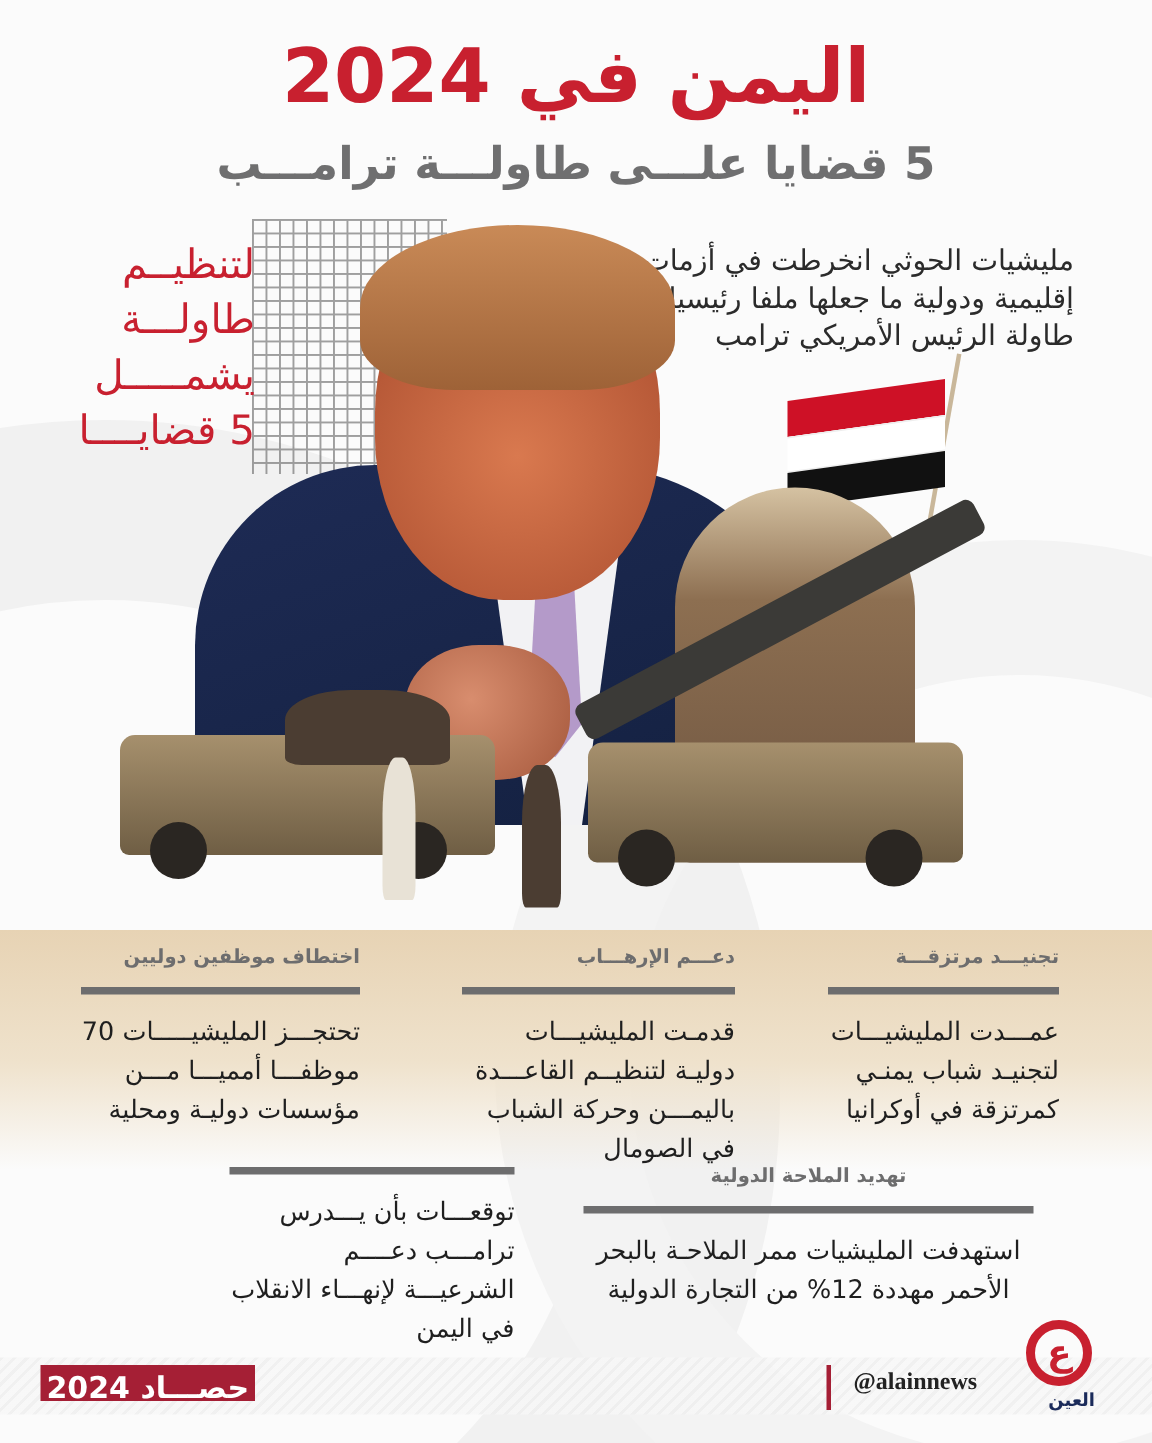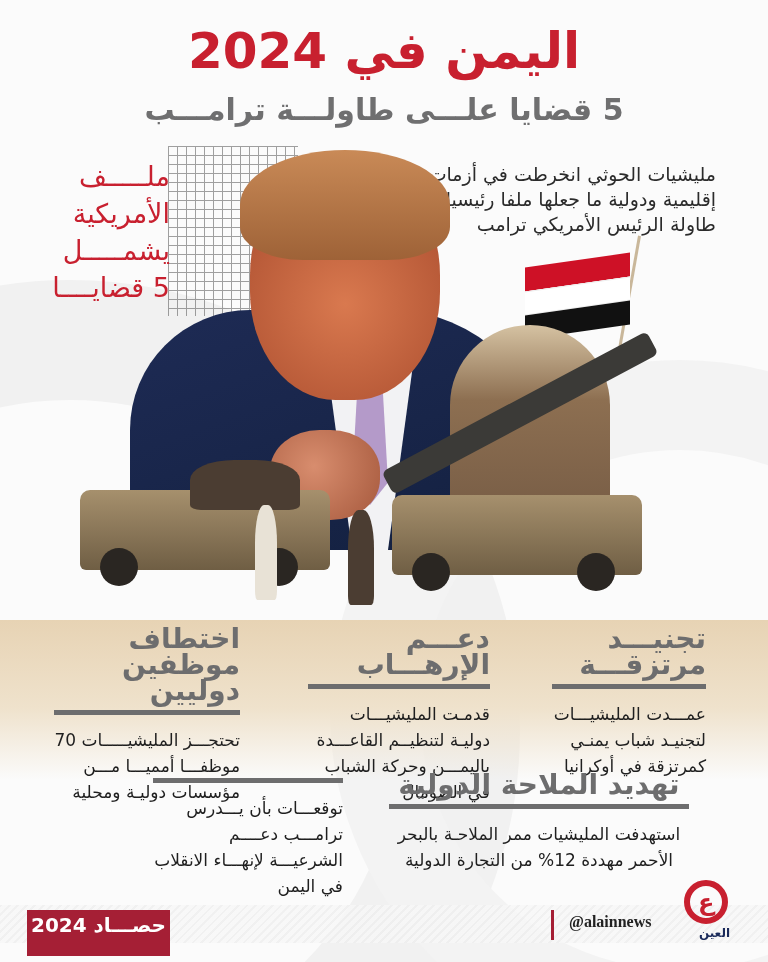--- a/index.html
+++ b/index.html
@@ -52,34 +52,34 @@
   .gun { position: absolute; left: 290px; top: 250px; width: 300px; height: 26px; background: #3b3a37; transform: rotate(-28deg); border-radius: 6px; }
 
   .truck { position: absolute; height: 80px; border-radius: 10px 10px 6px 6px; background: linear-gradient(180deg, #a6906d, #6f5e44); }
   .truck.t1 { left: 0; top: 340px; width: 250px; }
   .truck.t2 { left: 280px; top: 345px; width: 250px; }
   .wheel { position: absolute; width: 38px; height: 38px; border-radius: 50%; background: #2a2622; }
   .men { position: absolute; border-radius: 40% 40% 10% 10%; background: #4b3d32; }
 
   
   .topic { position: absolute; direction: rtl; text-align: right; }
-  .topic .heading { color: #6d6d6e; font-weight: bold; font-size: 28px; line-height: 26px; }
+  .topic .heading { color: #6d6d6e; font-weight: bold; font-size: 13px; line-height: 26px; }
   .topic .rule { height: 5px; background: #6d6d6e; margin: 6px 0 12px 0; }
   .topic .body { color: #1f1f1f; font-size: 17px; line-height: 26px; }
 
   .t1 { right: 62px; top: 626px; width: 154px; }
   .t2 { right: 278px; top: 626px; width: 182px; margin-left: 32px; }
   .t3 { right: 528px; top: 626px; width: 186px; }
   .t4 { right: 79px; top: 772px; width: 300px; text-align: center; }
   .t5 { right: 425px; top: 772px; width: 190px; }
 
   
   .footer-band { position: absolute; left: 0; top: 905px; width: 768px; height: 38px;
                  background: repeating-linear-gradient(135deg, #eeeeee 0 2px, #f7f7f7 2px 6px); opacity: 0.8; }
-  .harvest { position: absolute; left: 27px; top: 910px; width: 143px; height: 46px; background: #a51f35;
+  .harvest { position: absolute; left: 27px; top: 910px; width: 143px; height: 24px; background: #a51f35;
              color: #fff; font-weight: bold; font-size: 20px; line-height: 30px; text-align: center; direction: rtl; }
   .handle-bar { position: absolute; left: 551px; top: 910px; width: 3px; height: 30px; background: #a51f35; }
   .handle { position: absolute; left: 569px; top: 913px; font-family: Liberation Serif, serif; font-weight: bold;
             font-size: 16px; color: #222; }
   .logo { position: absolute; left: 684px; top: 880px; width: 46px; height: 66px; }
   .logo .ring { width: 44px; height: 44px; border-radius: 50%; border: 6px solid #c8202f; position: relative; }
   .logo .ring span { position: absolute; left: 8px; top: 2px; color: #c8202f; font-weight: bold; font-size: 24px; line-height: 28px; }
   .logo .name { font-size: 12px; font-weight: bold; color: #1a2a5a; text-align: right; margin-top: 2px; direction: rtl; }
 </style>
 </head>
@@ -88,22 +88,22 @@
 <div class="page">
   <div class="bg-arc a1"></div>
   <div class="bg-arc a2"></div>
 
   <h1 class="title">اليمن في 2024</h1>
   <h2 class="subtitle">5 قضايا علـــى طاولـــة ترامـــب</h2>
 
   <div class="grid-box"></div>
 
   <div class="side-tag">
-    <div>ملـــــف</div>
-    <div>الأمريكية</div>
+    <div>لتنظيــم</div>
+    <div>طاولـــة</div>
     <div>يشمـــــل</div>
     <div>5 قضايــــا</div>
   </div>
 
   <p class="intro">مليشيات الحوثي انخرطت في أزمات إقليمية ودولية ما جعلها ملفا رئيسيا على طاولة الرئيس الأمريكي ترامب</p>
 
   <div class="hero">
     <div class="sand"></div>
     <div class="suit"></div>
     <div class="shirt"></div>

